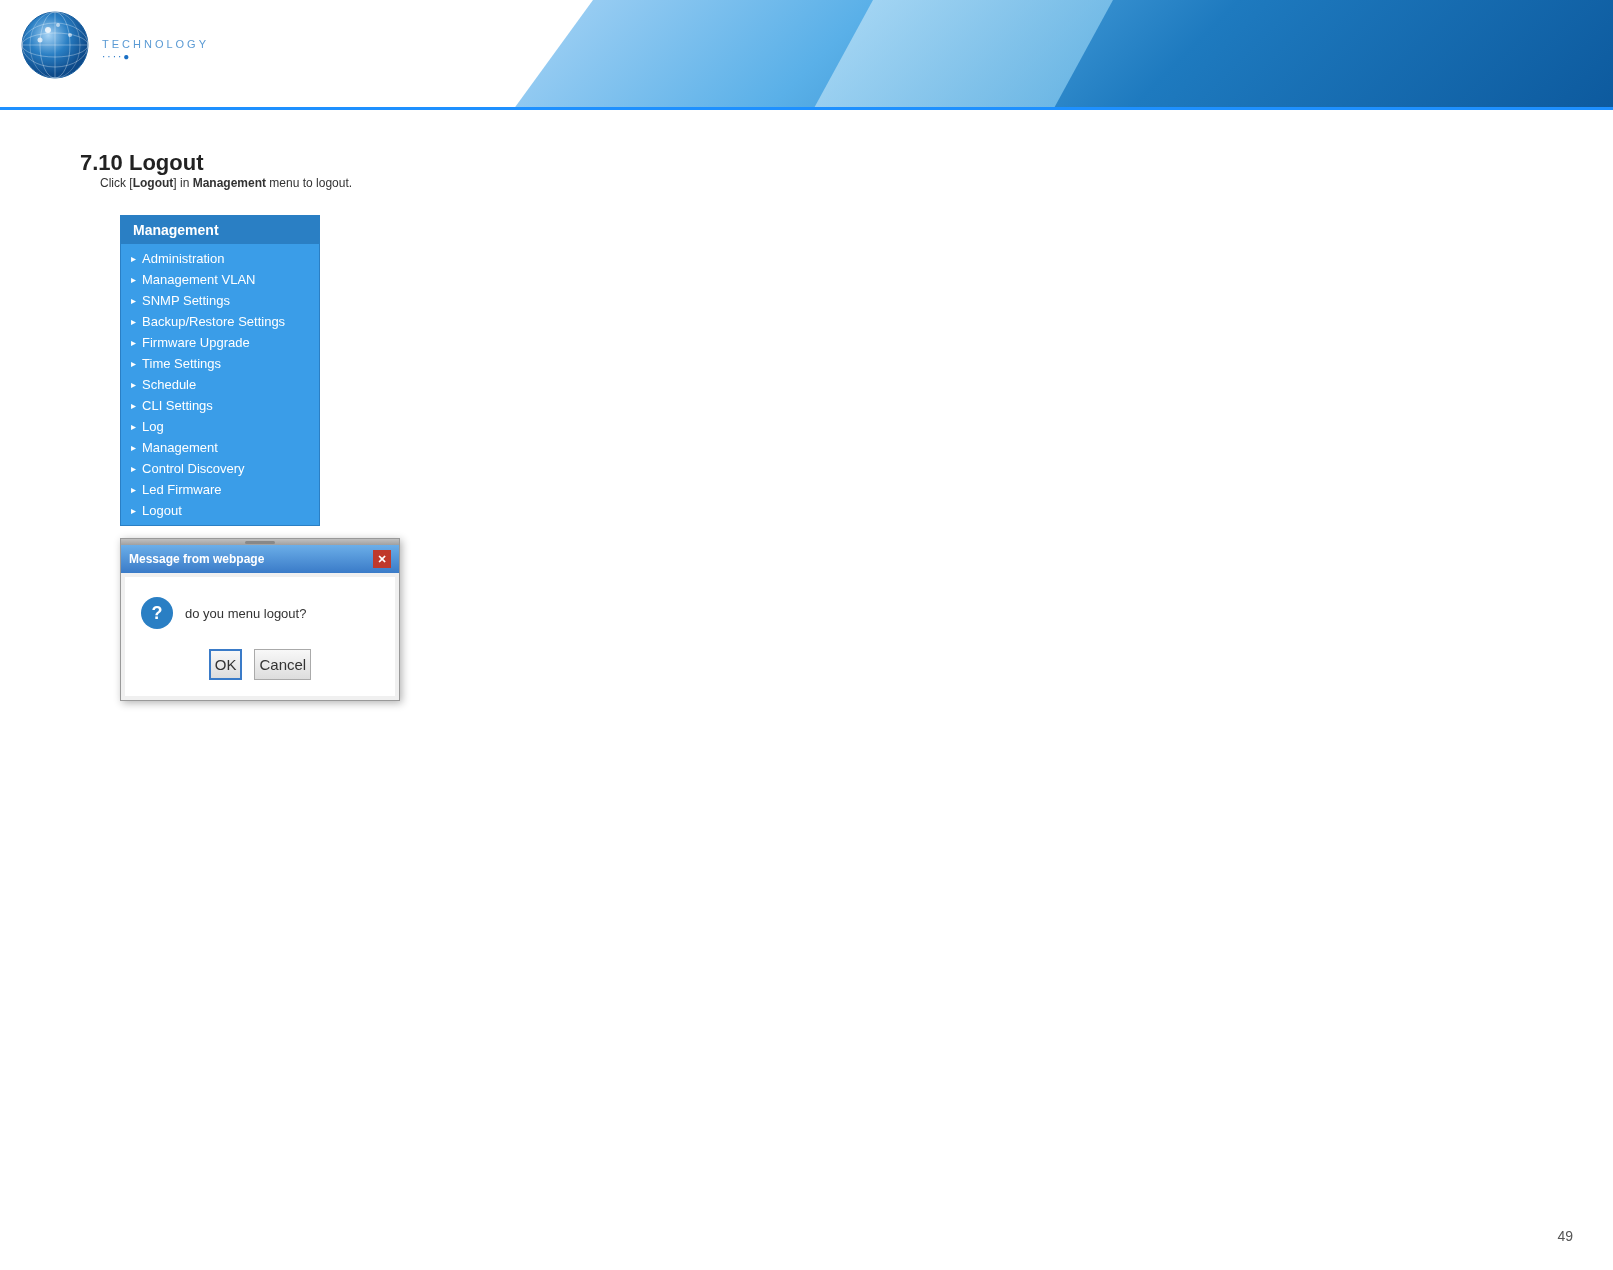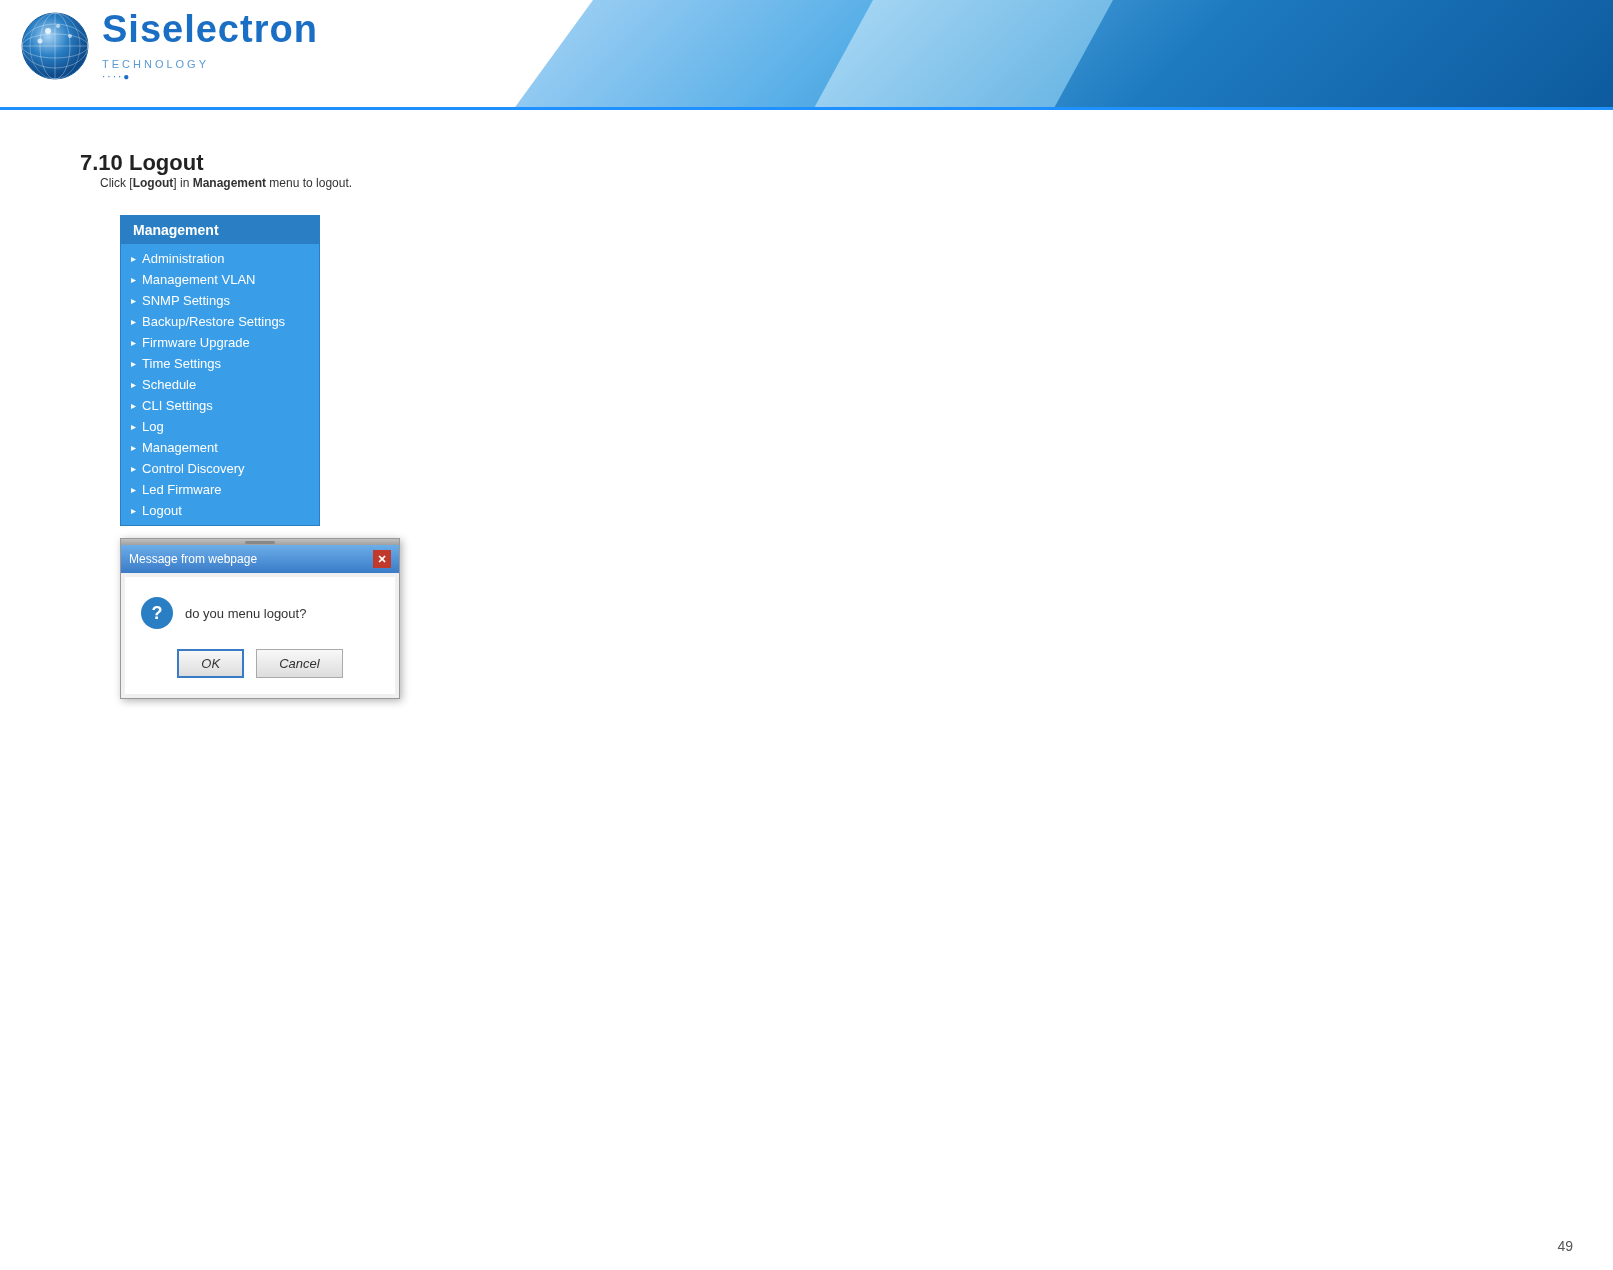--- a/index.html
+++ b/index.html
@@ -136,21 +136,21 @@
     .dialog-titlebar {
       background: linear-gradient(to bottom, #6baee8, #3a7bc8);
       padding: 5px 8px;
       display: flex;
       align-items: center;
       justify-content: space-between;
     }
     .dialog-title-text {
       color: #ffffff;
       font-size: 12px;
-      font-weight: normal;
+      font-weight: bold;
     }
     .dialog-close-btn {
       background: #c0392b;
       border: none;
       color: white;
       font-size: 11px;
       width: 18px;
       height: 18px;
       cursor: pointer;
       display: flex;
@@ -185,37 +185,36 @@
     .dialog-message-text {
       font-size: 13px;
       color: #333;
     }
     .dialog-buttons {
       display: flex;
       gap: 12px;
       justify-content: center;
     }
     .dialog-btn {
-      padding: 5px 22px;
-      font-size: 13px;
+      padding: 5px 4px;
+      font-size: 15px;
       cursor: pointer;
       border: 1px solid #aaa;
       background: linear-gradient(to bottom, #f8f8f8, #ddd);
       color: #333;
-      font-style: italic;
     }
     .dialog-btn-ok {
       border: 2px solid #3a7bc8;
       color: #333;
     }
 
     
     .page-number {
       position: absolute;
-      bottom: 16px;
+      bottom: 26px;
       right: 40px;
       font-size: 14px;
       color: #555;
     }
   </style>
 </head>
 <body>
 
 <div class="header">
   <div class="header-bg-right"></div>
@@ -238,21 +237,20 @@
       <line x1="2" y1="35" x2="68" y2="35" stroke="rgba(255,255,255,0.4)" stroke-width="0.8"></line>
       <ellipse cx="35" cy="35" rx="15" ry="33" fill="none" stroke="rgba(255,255,255,0.4)" stroke-width="0.8"></ellipse>
       <ellipse cx="35" cy="35" rx="25" ry="33" fill="none" stroke="rgba(255,255,255,0.3)" stroke-width="0.8"></ellipse>
 
       <circle cx="28" cy="20" r="3" fill="rgba(255,255,255,0.8)"></circle>
       <circle cx="38" cy="15" r="2" fill="rgba(255,255,255,0.6)"></circle>
       <circle cx="20" cy="30" r="2.5" fill="rgba(255,255,255,0.7)"></circle>
       <circle cx="50" cy="25" r="2" fill="rgba(255,255,255,0.6)"></circle>
     </svg>
     <div class="logo-text-area">
-      <span class="logo-name">Siselectron</span>
       <span class="logo-sub">TECHNOLOGY</span>
       <span class="logo-dots">····●</span>
     </div>
   </div>
 </div>
 
 <div class="content">
 
   <div class="section-title">
     <span>7.10</span>

